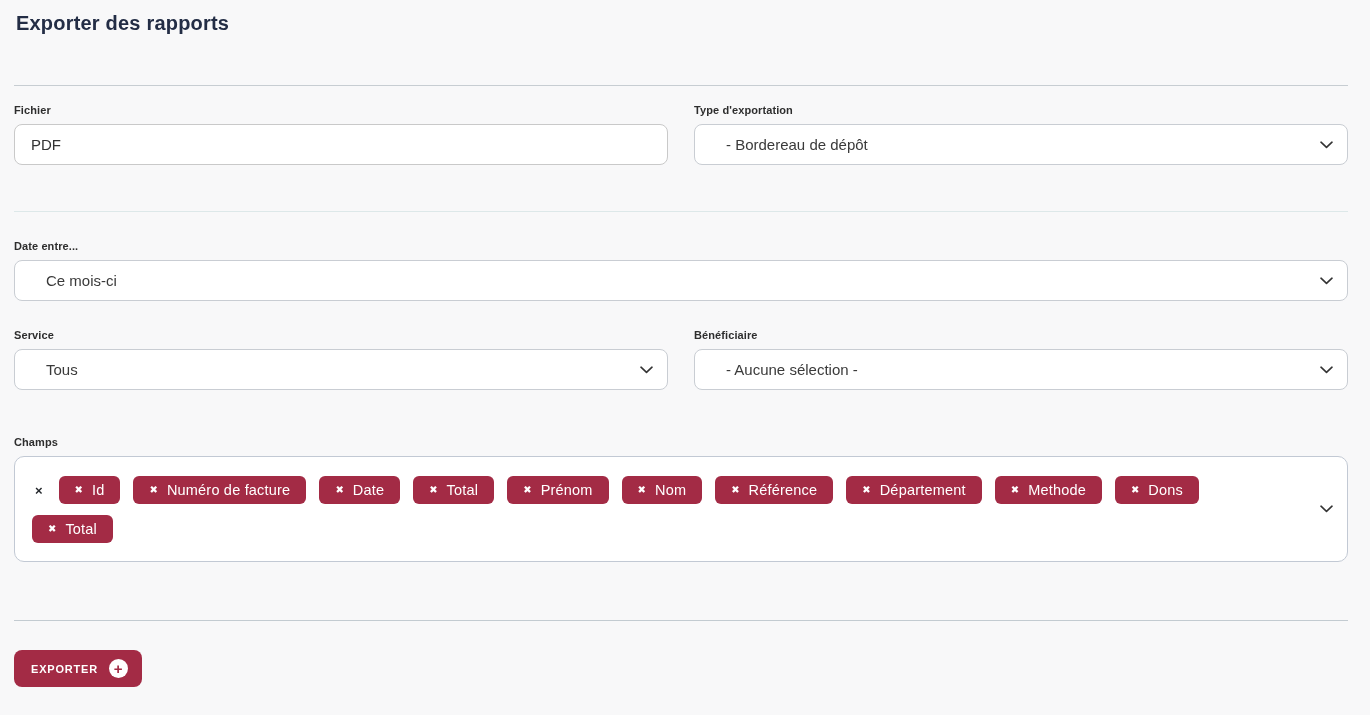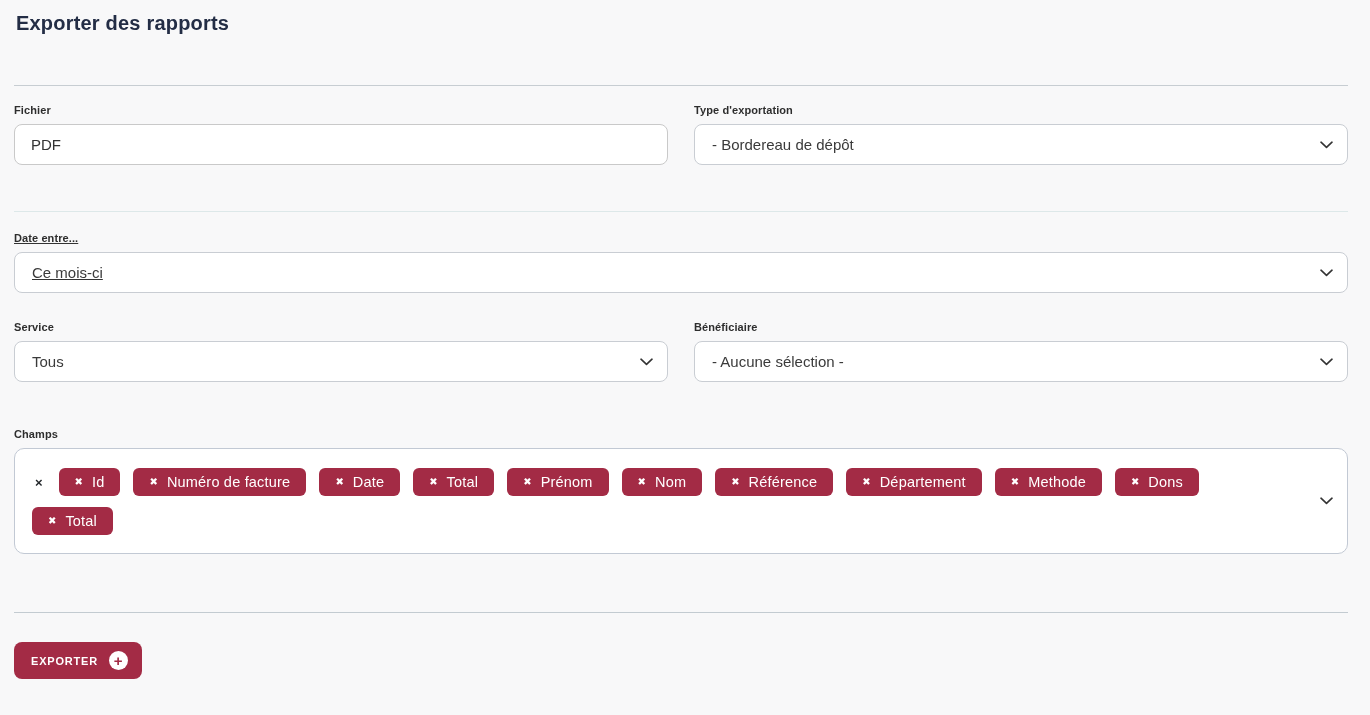--- a/index.html
+++ b/index.html
@@ -21,21 +21,21 @@
   }
 
   hr.div { border: none; height: 1px; background: #c7cdd2; }
   hr.d1 { margin-top: 50px; }
   hr.d2 { margin-top: 46px; background: #dde8e9; }
   hr.d3 { margin-top: 58px; background: #c3cbd1; }
 
   .row { display: grid; grid-template-columns: 1fr 1fr; column-gap: 26px; }
   .row.single { grid-template-columns: 1fr; }
   .row.r1 { margin-top: 18px; }
-  .row.r2 { margin-top: 20px; text-decoration: underline; }
+  .row.r2 { margin-top: 28px; }
   .row.r3 { margin-top: 28px; }
   .row.r4 { margin-top: 46px; }
 
   .field label {
     display: block;
     font-size: 11px;
     font-weight: 700;
     color: #2e2e2e;
     margin-bottom: 8px;
     letter-spacing: 0.1px;
@@ -56,21 +56,21 @@
     width: 100%;
     background: #ffffff;
     border: 1px solid #c9c9c9;
     border-radius: 8px;
     padding: 0 16px;
     font-size: 15px;
     color: #333;
     font-family: "Liberation Sans", "DejaVu Sans", sans-serif;
     outline: none;
   }
-  .select { cursor: pointer; }
+  .select { cursor: pointer; padding-left: 14px; }
   .sel-value {
     padding-left: 17px;
     font-size: 15px;
     color: #3a3a3a;
     white-space: nowrap;
   }
   .chev {
     position: absolute;
     right: 14px;
     top: 50%;

